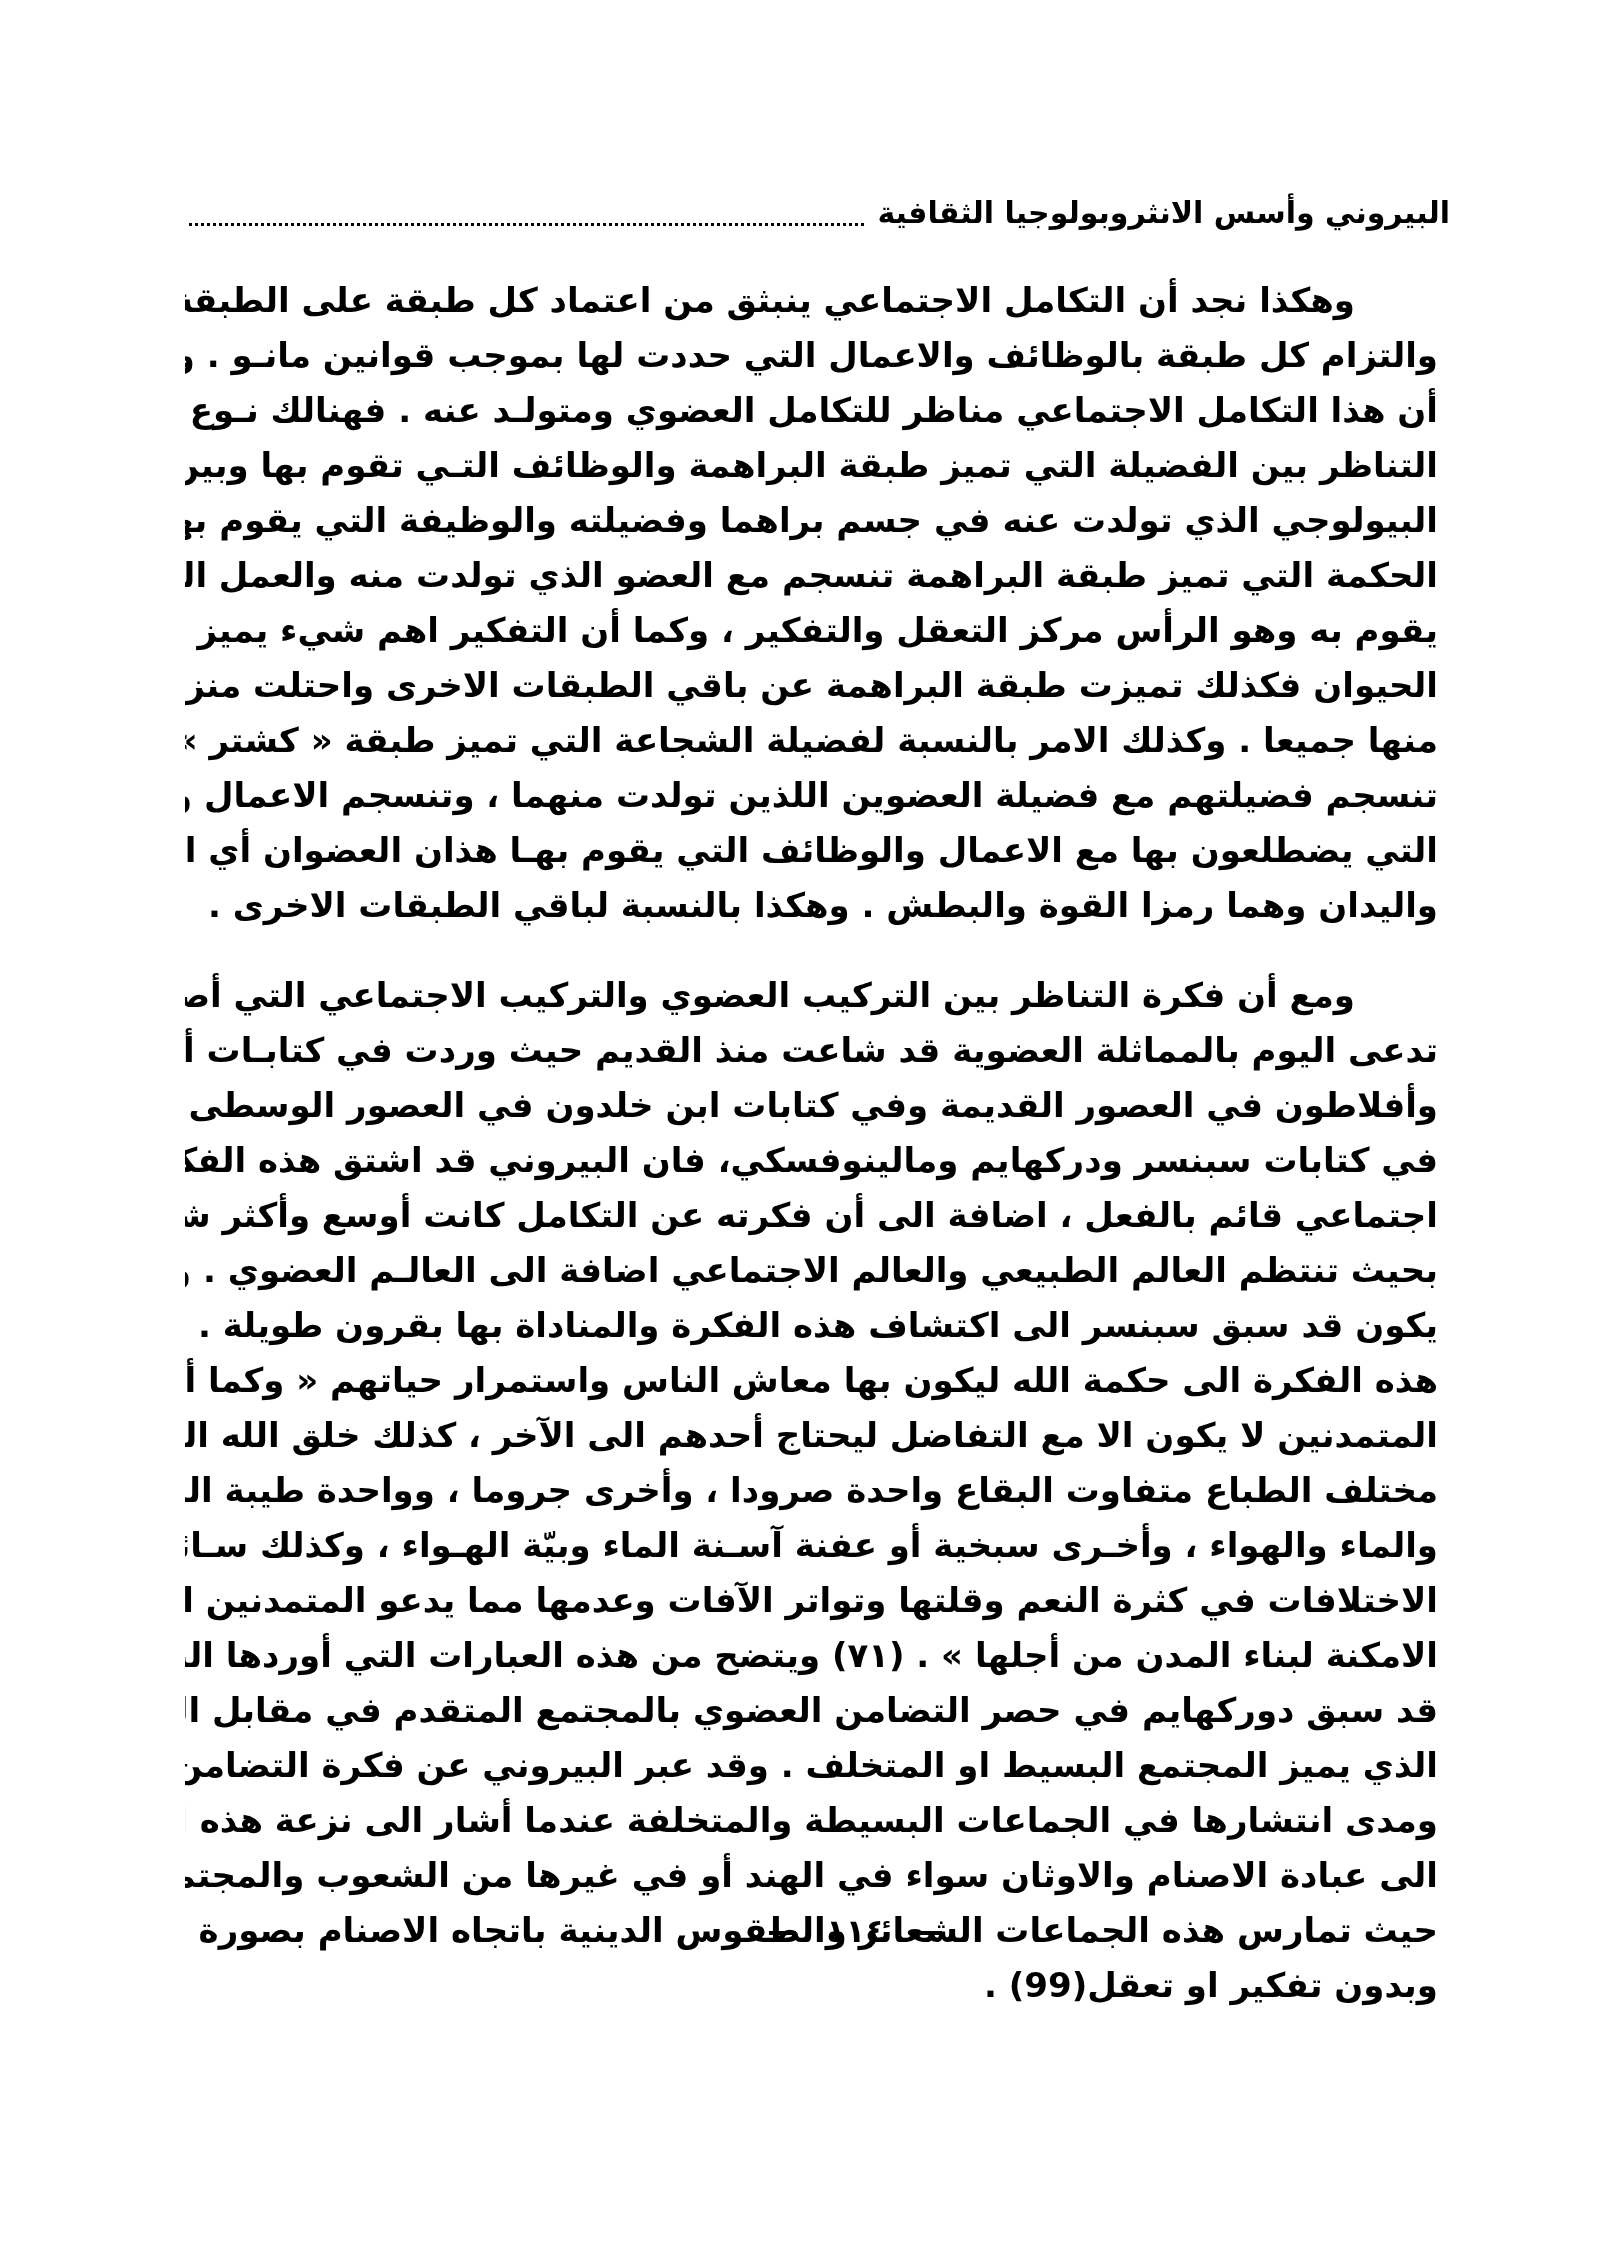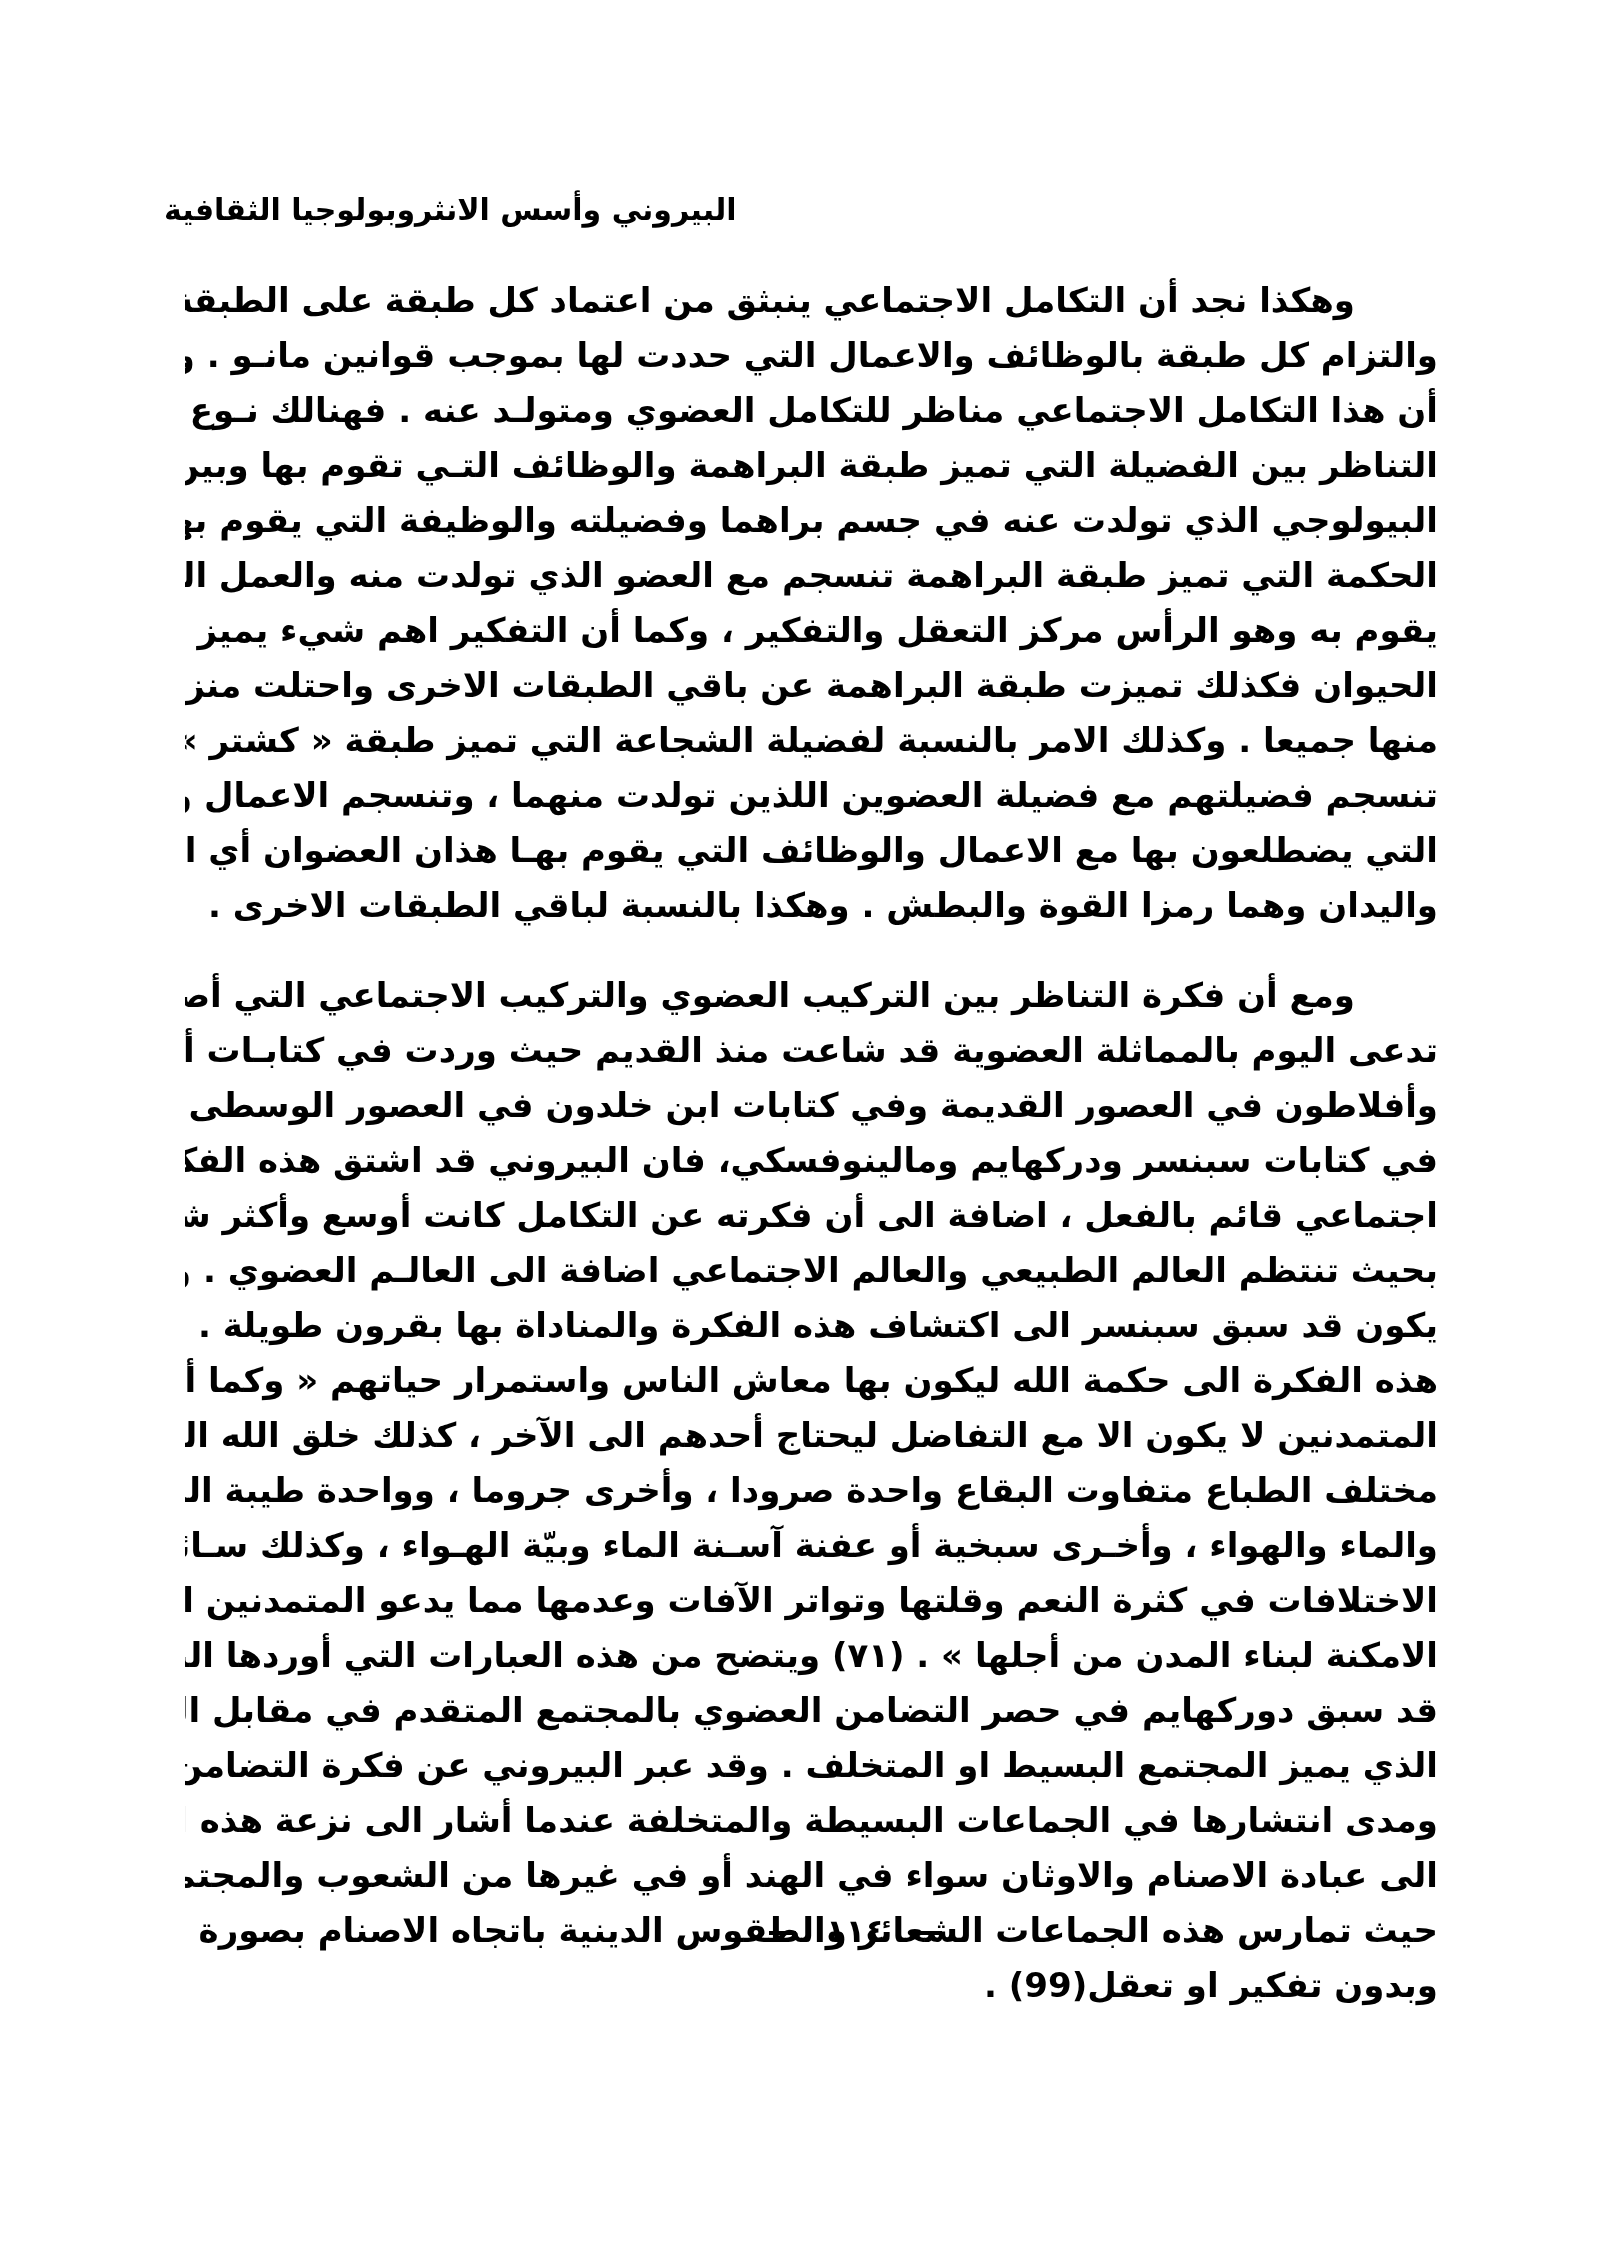--- a/index.html
+++ b/index.html
@@ -1,20 +1,20 @@
 <!DOCTYPE html>
 <html style="font-size:12px"><head>
 <meta charset="utf-8">
 <style>
   html, body { margin: 0; padding: 0; background: #ffffff; }
   body { width: 1619px; height: 2261px; position: relative; overflow: hidden; color: #000; }
   .page { position: absolute; left: 0; top: 0; width: 1619px; height: 2261px; }
   .running-head {
-    position: absolute; top: 189px; left: 164px; width: 1261px; height: 45px;
-    display: flex; flex-direction: column; align-items: flex-end; direction: rtl;
+    position: absolute; top: 189px; left: 189px; width: 1261px; height: 45px;
+    display: flex; flex-direction: row; align-items: flex-end; direction: rtl;
   }
   .running-head .title {
     font-family: "DejaVu Sans", sans-serif; font-weight: bold; font-size: 30px;
     white-space: nowrap; line-height: 42px;
   }
   .running-head .leader {
     flex: 1; margin-right: 13.6px; margin-bottom: 7.6px;
     border-bottom: 3px dotted #000; height: 0;
   }
   .body-text {

